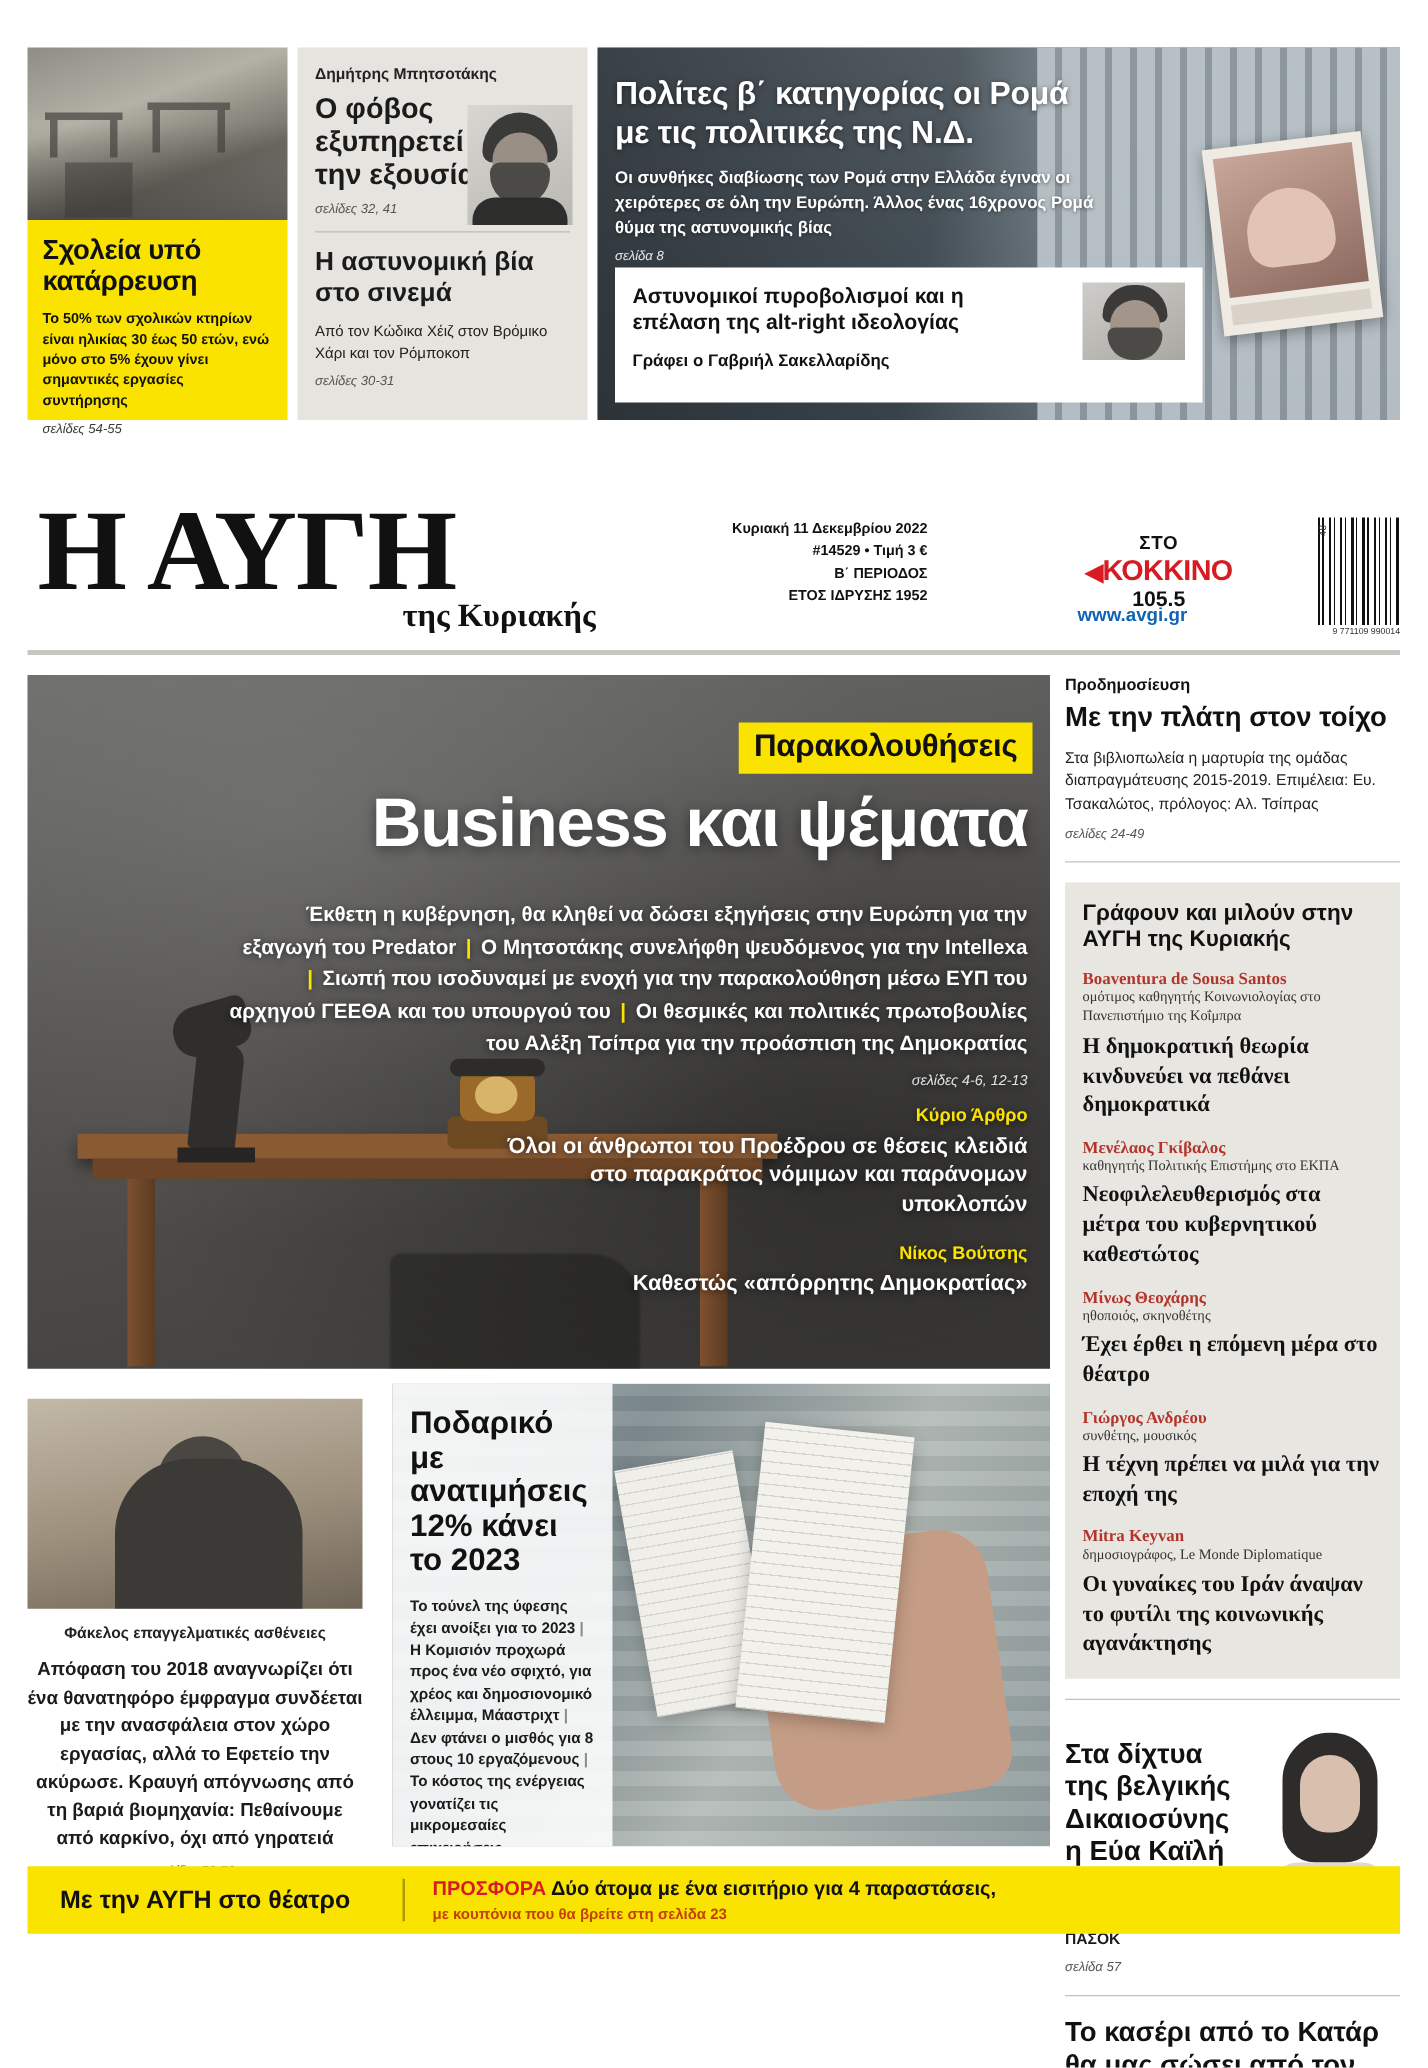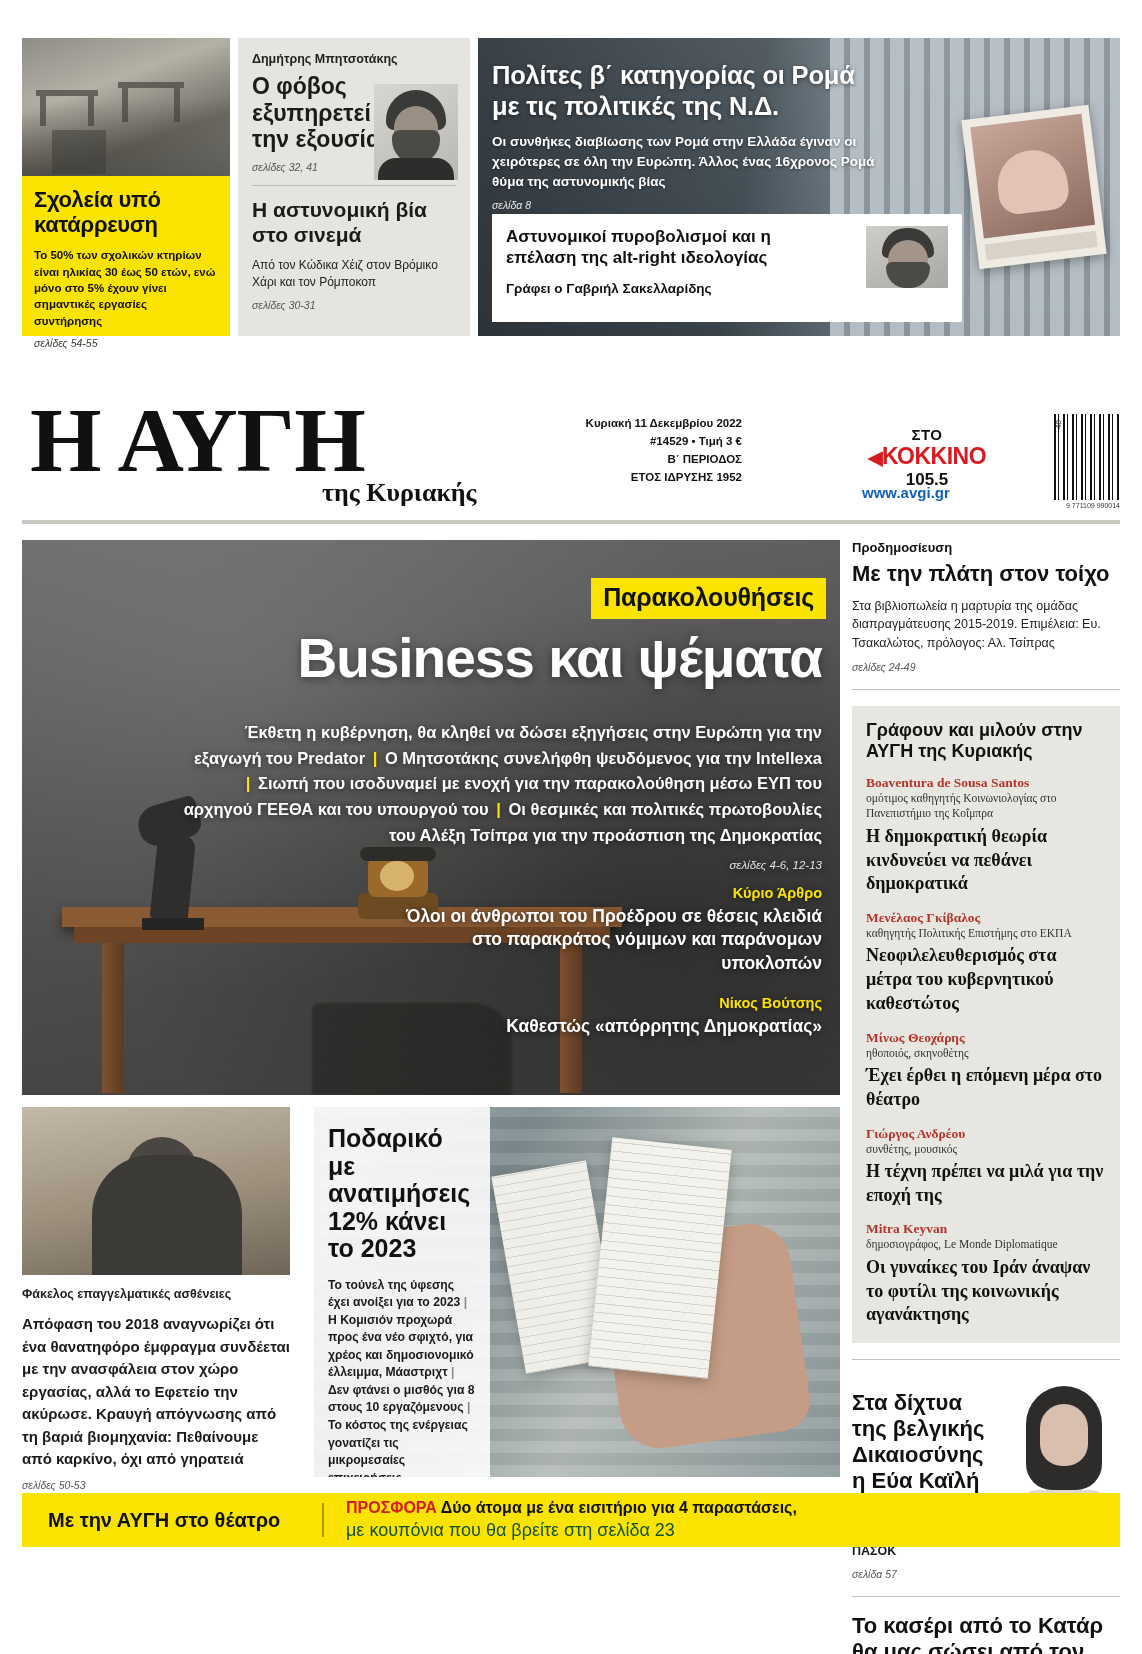--- a/index.html
+++ b/index.html
@@ -139,21 +139,21 @@
   .hero .deck .bar { color: #fbe300; font-weight: 700; padding: 0 3px; }
   .hero .deck .pg { display:block; margin-top: 8px; font-size: 11.5px; font-style: italic; font-weight: 400; color:#e3e3e3; }
   .hero .subitem { position: absolute; right: 18px; width: 430px; text-align: right; color: #fff; text-shadow: 0 1px 6px rgba(0,0,0,.6); }
   .hero .subitem .lbl { font-size: 14.5px; font-weight: 700; color: #fbe300; margin-bottom: 4px; }
   .hero .subitem .txt { font-size: 17.5px; line-height: 1.34; font-weight: 700; }
   .sub1 { top: 345px; }
   .sub2 { top: 455px; }
 
   
   .lowleft { position: absolute; left: 0; top: 567px; width: 818px; height: 370px; }
-  .ll-col1 { position: absolute; left: 0; top: 0; width: 268px; }
+  .ll-col1 { position: absolute; left: 0; top: 12px; width: 268px; text-align: center; }
   .ll-photo { width: 268px; height: 168px; position: relative; overflow: hidden;
     background: linear-gradient(170deg,#c3b9a8 0%,#9c8f7c 55%,#6f6557 100%); }
   .ll-photo .shelf { position:absolute; left:0; top:0; width:100%; height:96px;
     background: repeating-linear-gradient(90deg,#d8c9a8 0 8px,#b9a98a 8px 14px,#e3d6b8 14px 22px,#a39madd 22px 26px);
     opacity:.85; }
   .ll-photo .person { position:absolute; left:70px; bottom:0; width:150px; height:120px; background:#3c3a36; border-radius:60px 60px 0 0; }
   .ll-photo .head3 { position:absolute; left:104px; bottom:76px; width:72px; height:62px; background:#4a4743; border-radius:36px 36px 20px 20px; }
   .ll-k { font-size: 12.5px; font-weight: 700; color: #222; margin: 12px 0 6px 0; }
   .ll-col1 h3 { margin: 0; font-size: 24px; line-height: 1.16; font-weight: 700; color: #111; }
   .ll-col1 .body-s { font-size: 15px; line-height: 1.5; font-weight: 700; color: #1b1b1b; margin: 12px 0 0 0; }
@@ -202,21 +202,21 @@
   .rhino .horn2 { position:absolute; left:98px; bottom:34px; width:12px; height:12px; background:#8d8c87; clip-path: polygon(0 100%,100% 100%,40% 0); }
   .rhino .lg { position:absolute; bottom:0; width:12px; height:12px; background:#8d8c87; }
 
   
   .banner { position: absolute; left: 22px; top: 1493px; width: 1098px; height: 54px; background: #fbe300; display: flex; align-items: center; }
   .banner .left { width: 300px; padding-left: 26px; font-size: 20px; font-weight: 700; color: #111; }
   .banner .vline { width: 2px; height: 34px; background: #111; opacity: .35; }
   .banner .right { padding-left: 22px; }
   .banner .r1 { font-size: 16px; font-weight: 700; color: #111; }
   .banner .r1 .offer { color: #d61b23; }
-  .banner .r2 { font-size: 18px; font-weight: 400; color: #14532d; margin-top: 3px; }
+  .banner .r2 { font-size: 12px; font-weight: 700; color: #c2410c; margin-top: 3px; }
 </style>
 </head>
 <body>
 
 <div class="page">
 
   <div class="topstrip">
 
     <div class="ts-col1">
       <div class="ts-photo1">

